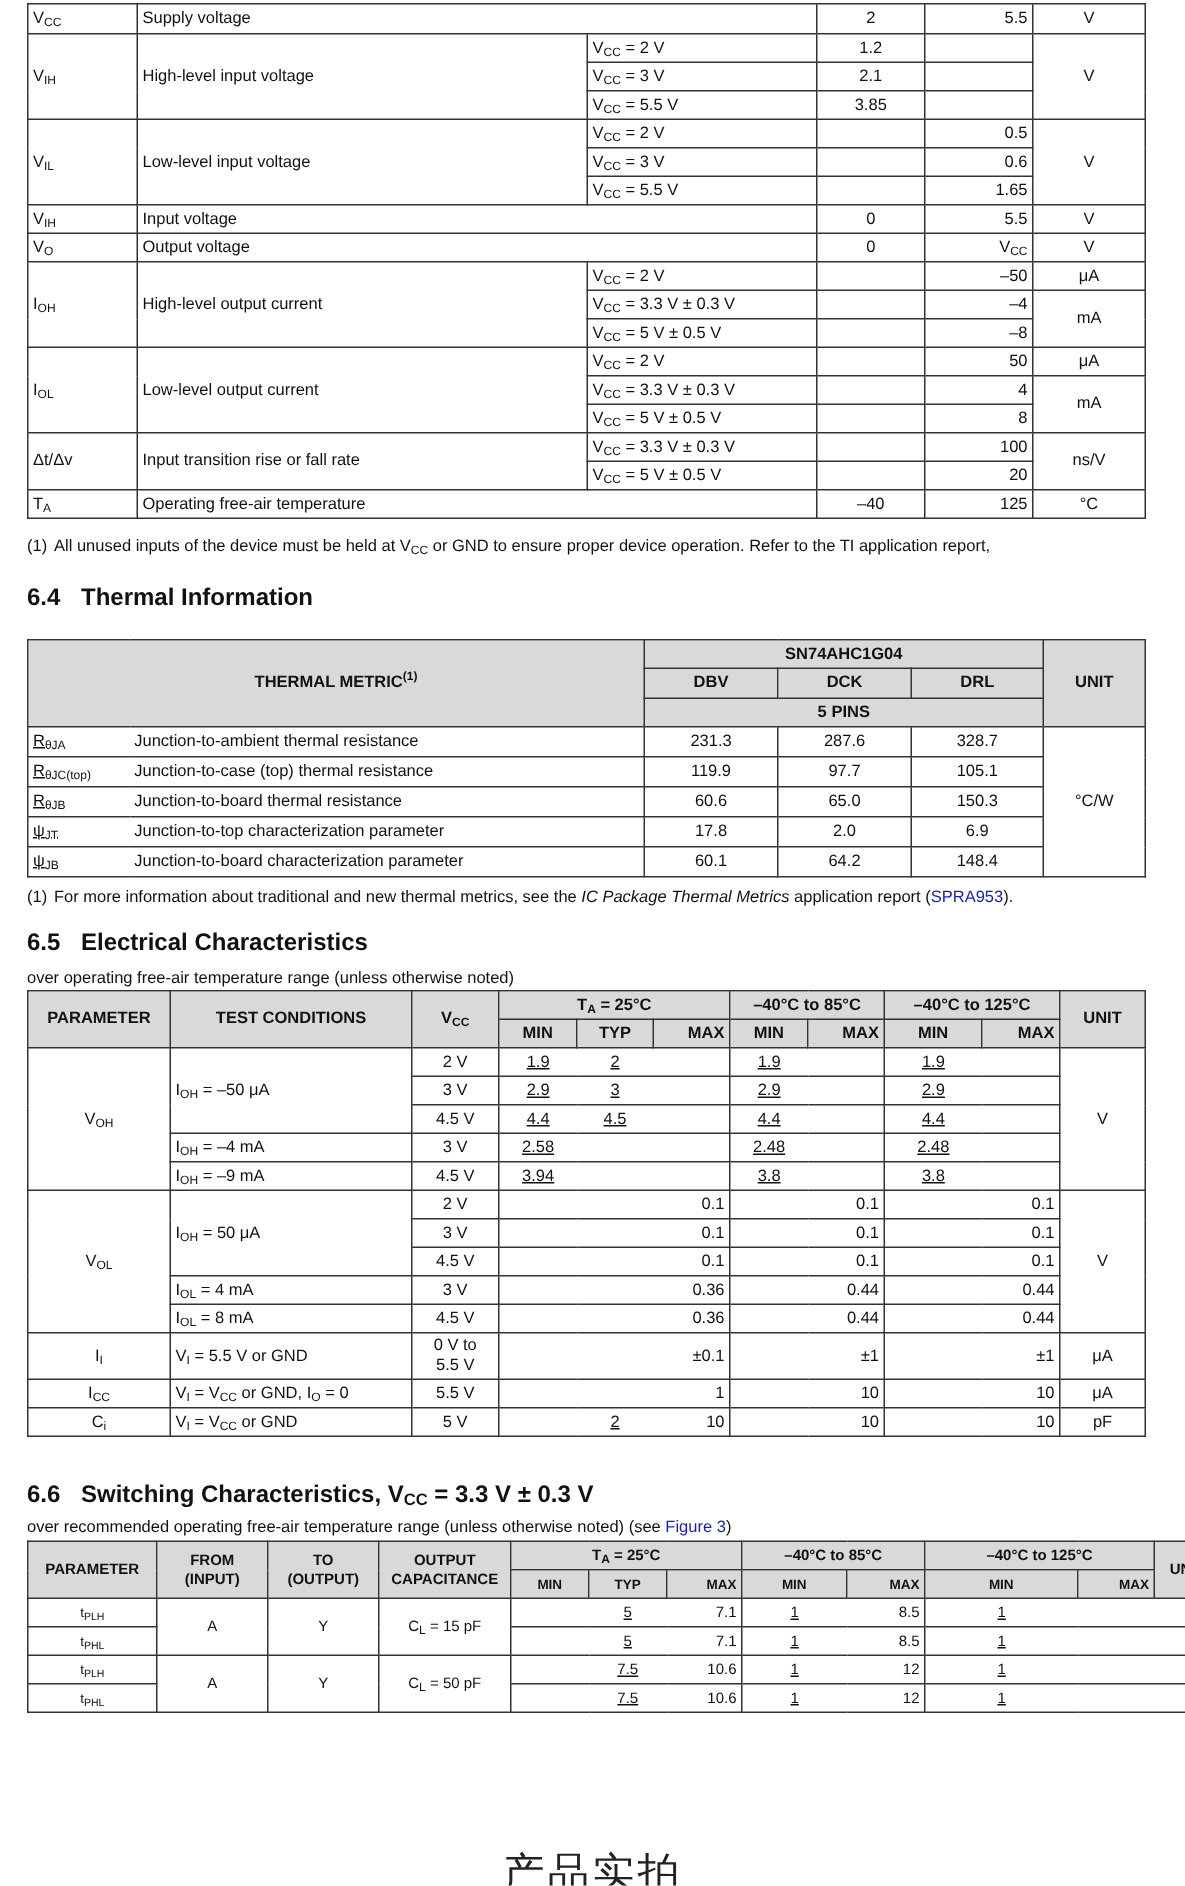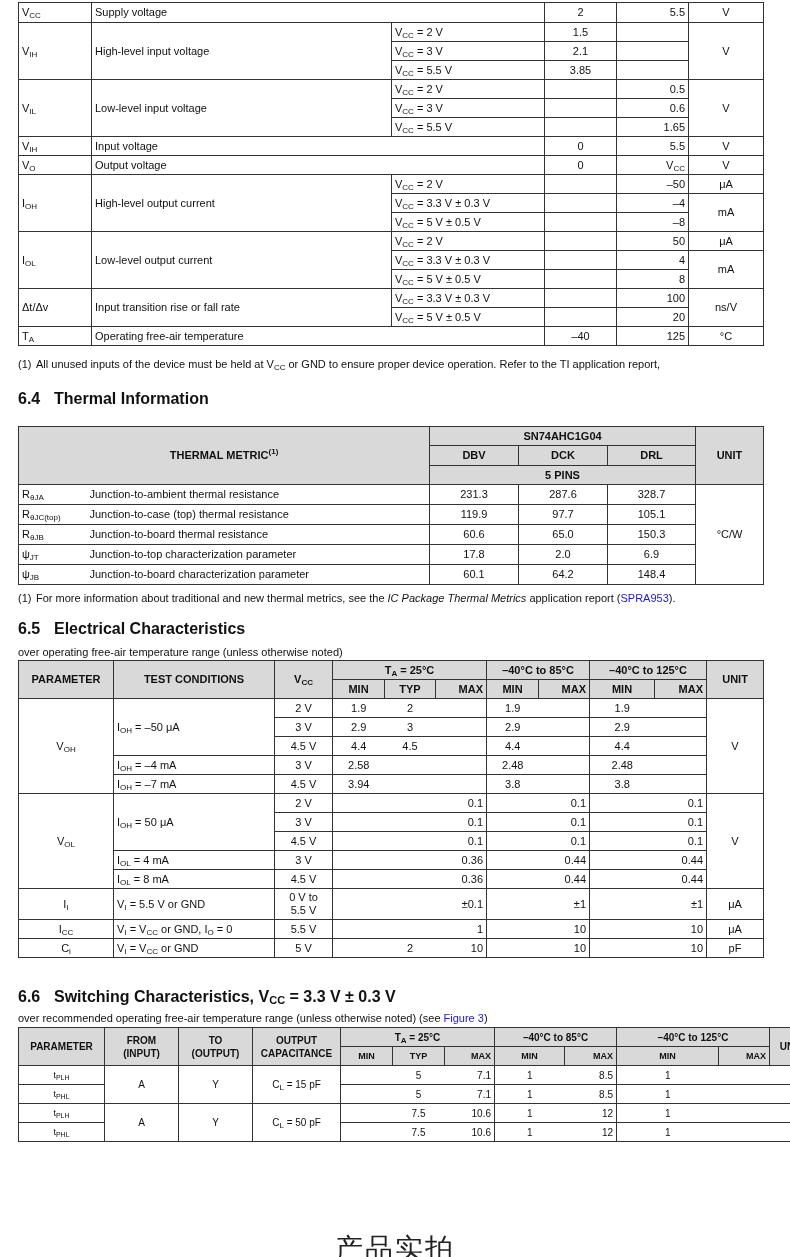--- a/index.html
+++ b/index.html
@@ -15,21 +15,21 @@
   sup { font-size:8px; line-height:0; }
   .heading { position:absolute; left:18px; font-weight:bold; font-size:16px; color:#111; }
   .heading .num { display:inline-block; width:36px; }
   .subtitle { position:absolute; left:18px; font-size:11px;text-align:center; }
   .note { position:absolute; left:18px; font-size:11px; line-height:13px; }
   .note .idx { display:inline-block; width:18px; }
   .note .cont { padding-left:18px; display:block; }
   .link { color:#1a1acc; }
   .ital { font-style:italic; }
   .footer-cn { position:absolute; left:0; width:790px; top:1230px; text-align:center; font-size:28px; font-family:"DejaVu Sans", sans-serif; color:#222; letter-spacing:2px; }
-  .nob-r { border-right:none; }
+  .nob-r { border-right:none;text-decoration:underline; }
   .nob-l { border-left:none;margin-top:11px; }
 </style>
 </head>
 <body>
 
 <table style="left:18px; top:2px; width:745px;">
   <colgroup>
     <col style="width:73px">
       <col style="width:300px">
       <col style="width:153px">
@@ -43,21 +43,21 @@
     <td class="l" colspan="2">Supply voltage</td>
     <td class="c">2</td>
     <td class="r">5.5</td>
     <td class="c">V</td>
   </tr>
 
   <tr>
     <td rowspan="3" class="l"><span>V</span><sub>IH</sub></td>
     <td rowspan="3" class="l">High-level input voltage</td>
     <td class="l"><span>V</span><sub>CC</sub> <span>= 2 V</span></td>
-    <td class="c">1.5</td>
+    <td class="c">1.2</td>
     <td class="r"></td>
     <td rowspan="3" class="c">V</td>
   </tr>
   <tr>
     <td class="l"><span>V</span><sub>CC</sub> <span>= 3 V</span></td>
     <td class="c">2.1</td>
     <td class="r"></td>
   </tr>
   <tr>
     <td class="l"><span>V</span><sub>CC</sub> <span>= 5.5 V</span></td>
@@ -315,21 +315,21 @@
     <td class="c">3 V</td>
     <td class="c nob-r">2.58</td>
     <td class="c nob-l nob-r"></td>
     <td class="r nob-l"></td>
     <td class="c nob-r">2.48</td>
     <td class="r nob-l"></td>
     <td class="c nob-r">2.48</td>
     <td class="r nob-l"></td>
   </tr>
   <tr style="height:19px">
-    <td class="l"><span>I</span><sub>OH</sub><span> = –7 mA</span></td>
+    <td class="l"><span>I</span><sub>OH</sub><span> = –9 mA</span></td>
     <td class="c">4.5 V</td>
     <td class="c nob-r">3.94</td>
     <td class="c nob-l nob-r"></td>
     <td class="r nob-l"></td>
     <td class="c nob-r">3.8</td>
     <td class="r nob-l"></td>
     <td class="c nob-r">3.8</td>
     <td class="r nob-l"></td>
   </tr>
 

